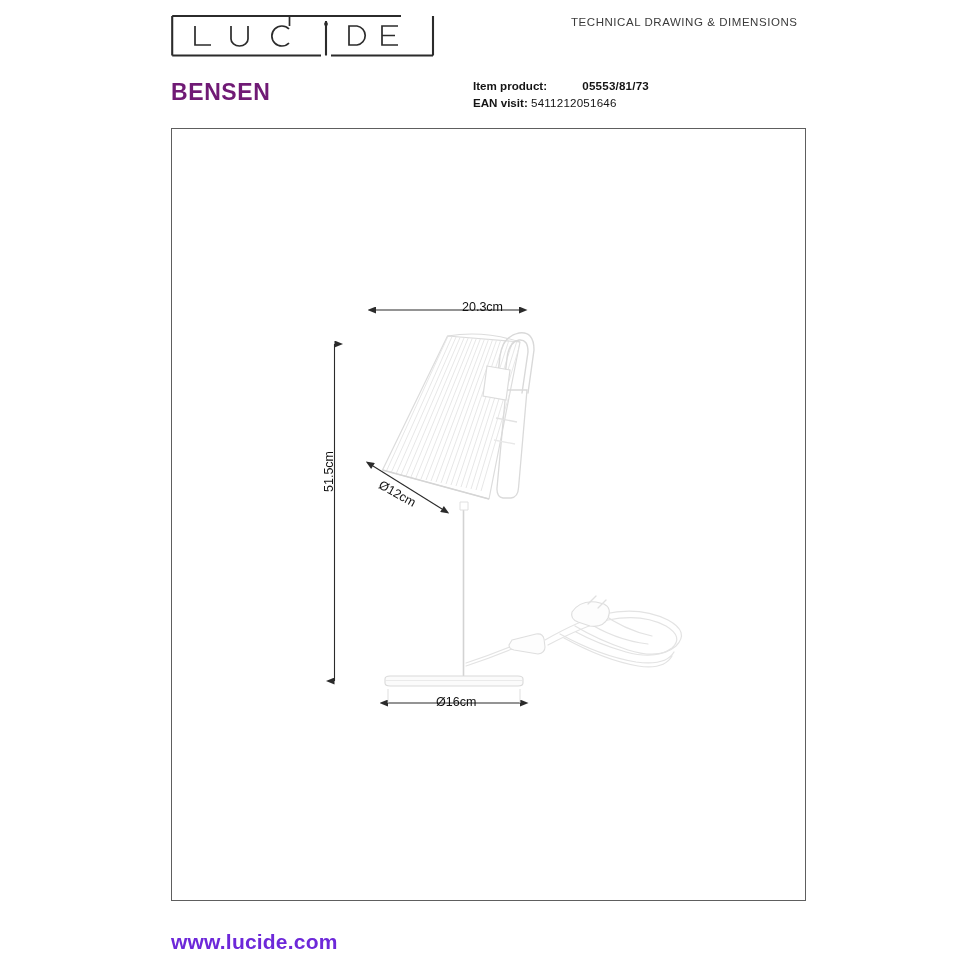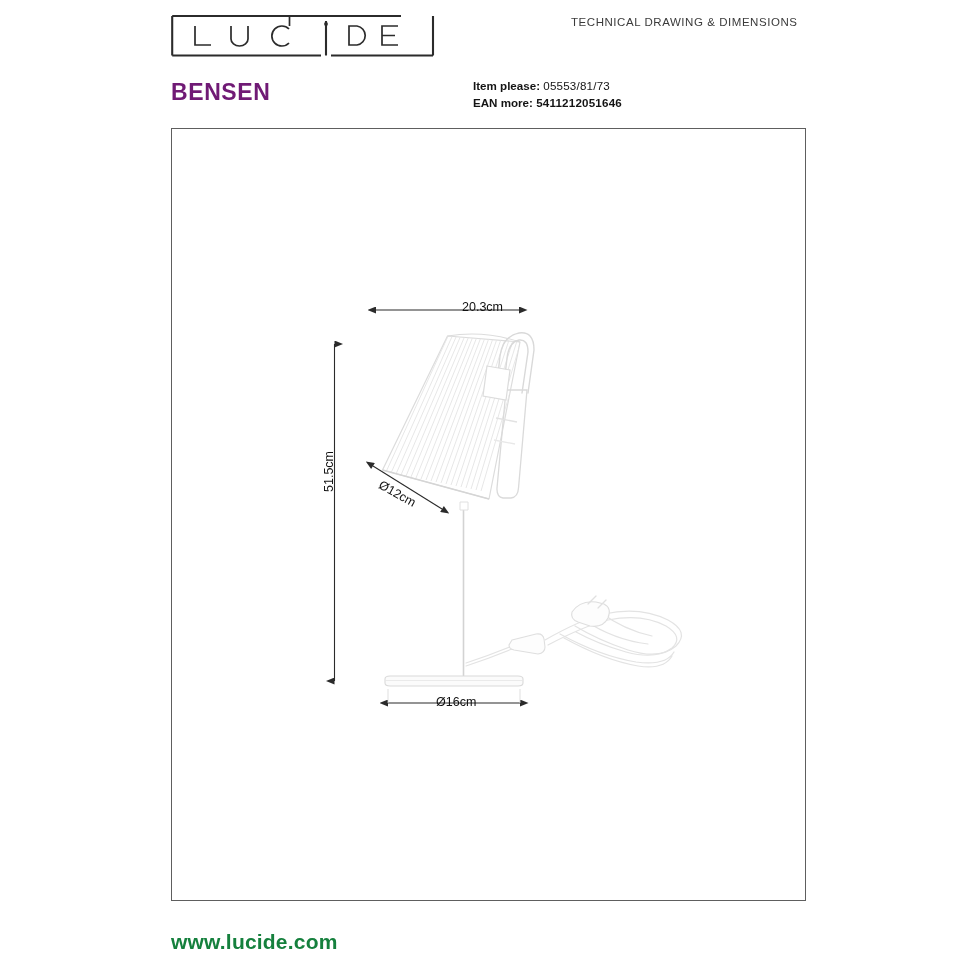--- a/index.html
+++ b/index.html
@@ -28,22 +28,22 @@
   .product-name{
     position:absolute;left:171px;top:79px;
     font-size:23px;font-weight:bold;letter-spacing:.6px;
     color:#701a75;white-space:nowrap;
   }
   .meta{
     position:absolute;left:473px;top:78px;
     font-size:11.6px;line-height:16.5px;color:#141414;white-space:nowrap;
   }
   .meta .k{font-weight:bold;}
-  .meta .v{font-weight:normal;letter-spacing:.2px;}
-  .meta .v2{font-weight:bold;letter-spacing:.2px;}
+  .meta .v{font-weight:bold;letter-spacing:.2px;margin-left:32px;}
+  .meta .v2{font-weight:normal;letter-spacing:.2px;}
 
   
   .frame{
     position:absolute;left:171px;top:128px;
     width:635px;height:773px;
     border:1.4px solid #5e5e5e;
     box-sizing:border-box;
     background:#fff;
   }
 
@@ -67,21 +67,21 @@
   }
   .dim-d16{left:424px;top:695px;margin-left:12px;}
 
   
   .footer-1{
     position:absolute;left:171px;top:911px;
     font-size:15px;font-weight:bold;color:#141414;letter-spacing:.1px;white-space:nowrap;
   }
   .footer-2{
     position:absolute;left:171px;top:930px;
-    font-size:21px;font-weight:bold;color:#15803d;letter-spacing:.2px;white-space:nowrap;text-align:right;
+    font-size:21px;font-weight:bold;color:#6d28d9;letter-spacing:.2px;white-space:nowrap;text-align:right;
   }
 </style>
 </head>
 <body>
 
 <div class="page">
 
   <div class="logo-wrap">
     <svg class="logo-svg" width="265" height="48" viewBox="0 0 265 48">
 
@@ -117,25 +117,25 @@
       </g>
     </svg>
   </div>
 
   <div class="header-right">TECHNICAL DRAWING &amp; DIMENSIONS</div>
 
   <div class="product-name">BENSEN</div>
 
   <div class="meta">
     <div>
-      <span class="k">Item please:</span>
+      <span class="k">Item product:</span>
       <span class="v">05553/81/73</span>
     </div>
     <div>
-      <span class="k">EAN more</span><span class="k">:</span>
+      <span class="k">EAN visit</span><span class="k">:</span>
       <span class="v2">5411212051646</span>
     </div>
   </div>
 
   <div class="frame"></div>
 
   <svg class="drawing" viewBox="0 0 970 971">
     <defs>
       <marker id="arrL" markerWidth="9" markerHeight="7" refX="8.5" refY="3.5" orient="auto" markerUnits="userSpaceOnUse">
         <path d="M8.5,0 L8.5,7 L0,3.5 Z" fill="#2b2b2b"></path>

